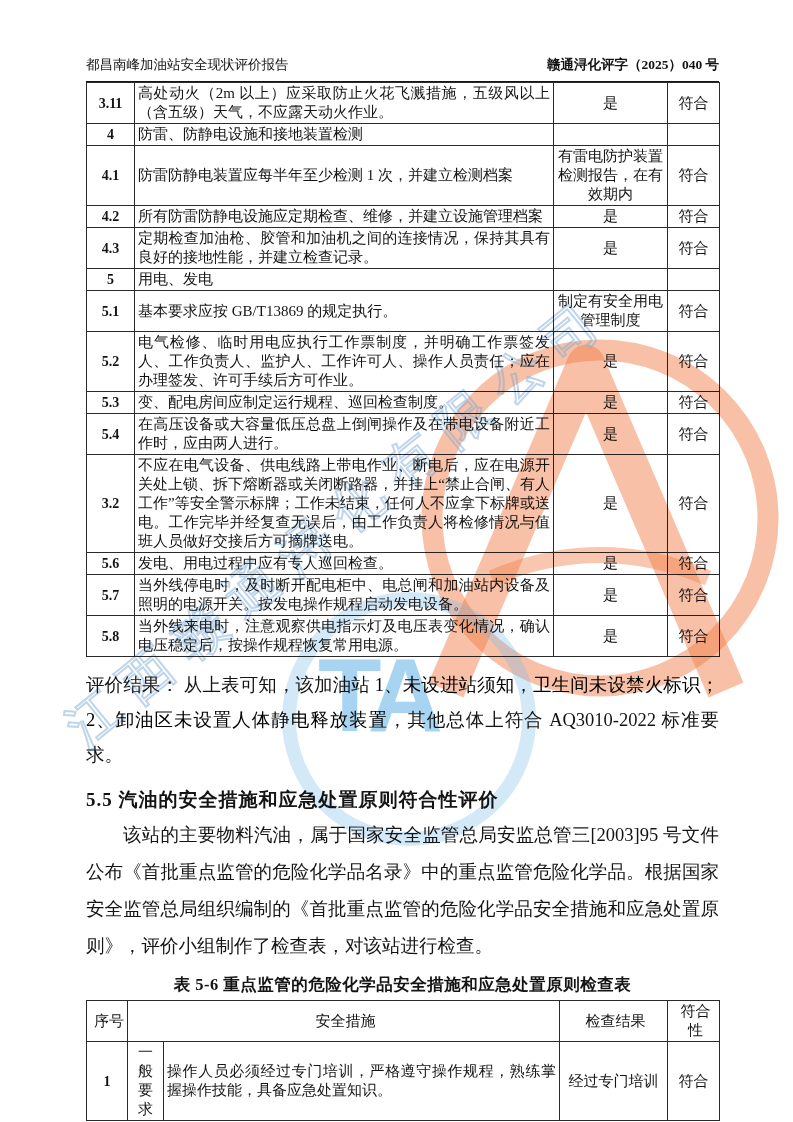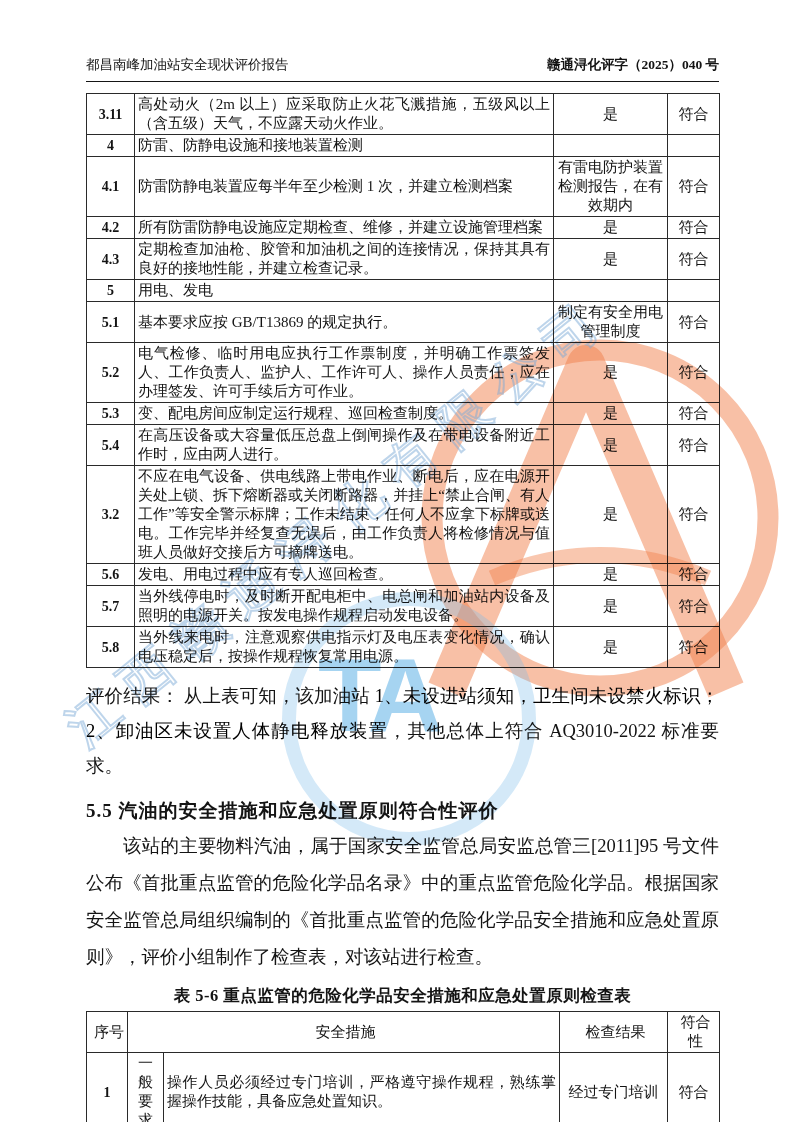--- a/index.html
+++ b/index.html
@@ -7,21 +7,21 @@
     position:relative;width:793px;height:1122px;margin:0 auto;background:#ffffff;
     overflow:hidden;font-family:"Liberation Serif","DejaVu Serif",serif;color:#141414;
   }
   .content{position:absolute;left:86px;top:56px;width:633px;}
   
   .hdr{display:flex;justify-content:space-between;align-items:flex-end;
        font-size:13.5px;line-height:18px;padding-bottom:7px;border-bottom:1.7px solid #151515;}
   .hdr-right{font-weight:bold;}
   
   table{border-collapse:collapse;width:633px;table-layout:fixed;}
-  .tbl{margin-top:11px;border-radius:26px;}
+  .tbl{border-radius:26px;}
   td,th{border:1.5px solid #2a2a2a;font-size:15px;line-height:19px;padding:1px 3px;
         vertical-align:middle;word-break:break-all;}
   th{font-weight:normal;text-align:center;padding-left:7px;}
   .cell-no{font-weight:bold;text-align:center;font-size:14px;font-family:"Liberation Serif",serif;}
   .cell-content{text-align:justify;}
   .cell-center{text-align:center;}
   
   .eval{font-size:18.5px;line-height:35px;margin-top:11px;text-align:justify;}
   .red{color:#000000;}
   
@@ -150,21 +150,21 @@
             <td class="cell-center">是</td>
             <td class="cell-center">符合</td>
           </tr>
         </tbody>
     </table>
 
     <div class="eval"><span>评价结果：  从上表可知，该加油站 </span><span class="red">1、未设进站须知，卫生间未设禁火标识；</span><span class="red">2、卸油区未设置人体静电释放装置</span><span>，其他总体上符合 AQ3010-2022 标准要求。</span></div>
 
     <div class="sec-heading">5.5 汽油的安全措施和应急处置原则符合性评价</div>
 
-    <div class="para">该站的主要物料汽油，属于国家安全监管总局安监总管三[2011]95 号文件公布《首批重点监管的危险化学品名录》中的重点监管危险化学品。根据国家安全监管总局组织编制的《首批重点监管的危险化学品安全措施和应急处置原则》，评价小组制作了检查表，对该站进行检查。</div>
+    <div class="para">该站的主要物料汽油，属于国家安全监管总局安监总管三[2003]95 号文件公布《首批重点监管的危险化学品名录》中的重点监管危险化学品。根据国家安全监管总局组织编制的《首批重点监管的危险化学品安全措施和应急处置原则》，评价小组制作了检查表，对该站进行检查。</div>
 
     <div class="tbl-title">表 5-6  重点监管的危险化学品安全措施和应急处置原则检查表</div>
 
     <table class="tbl2">
       <colgroup>
         <col style="width:41px">
           <col style="width:36px">
           <col style="width:396px">
           <col style="width:108px">
           <col style="width:52px">

